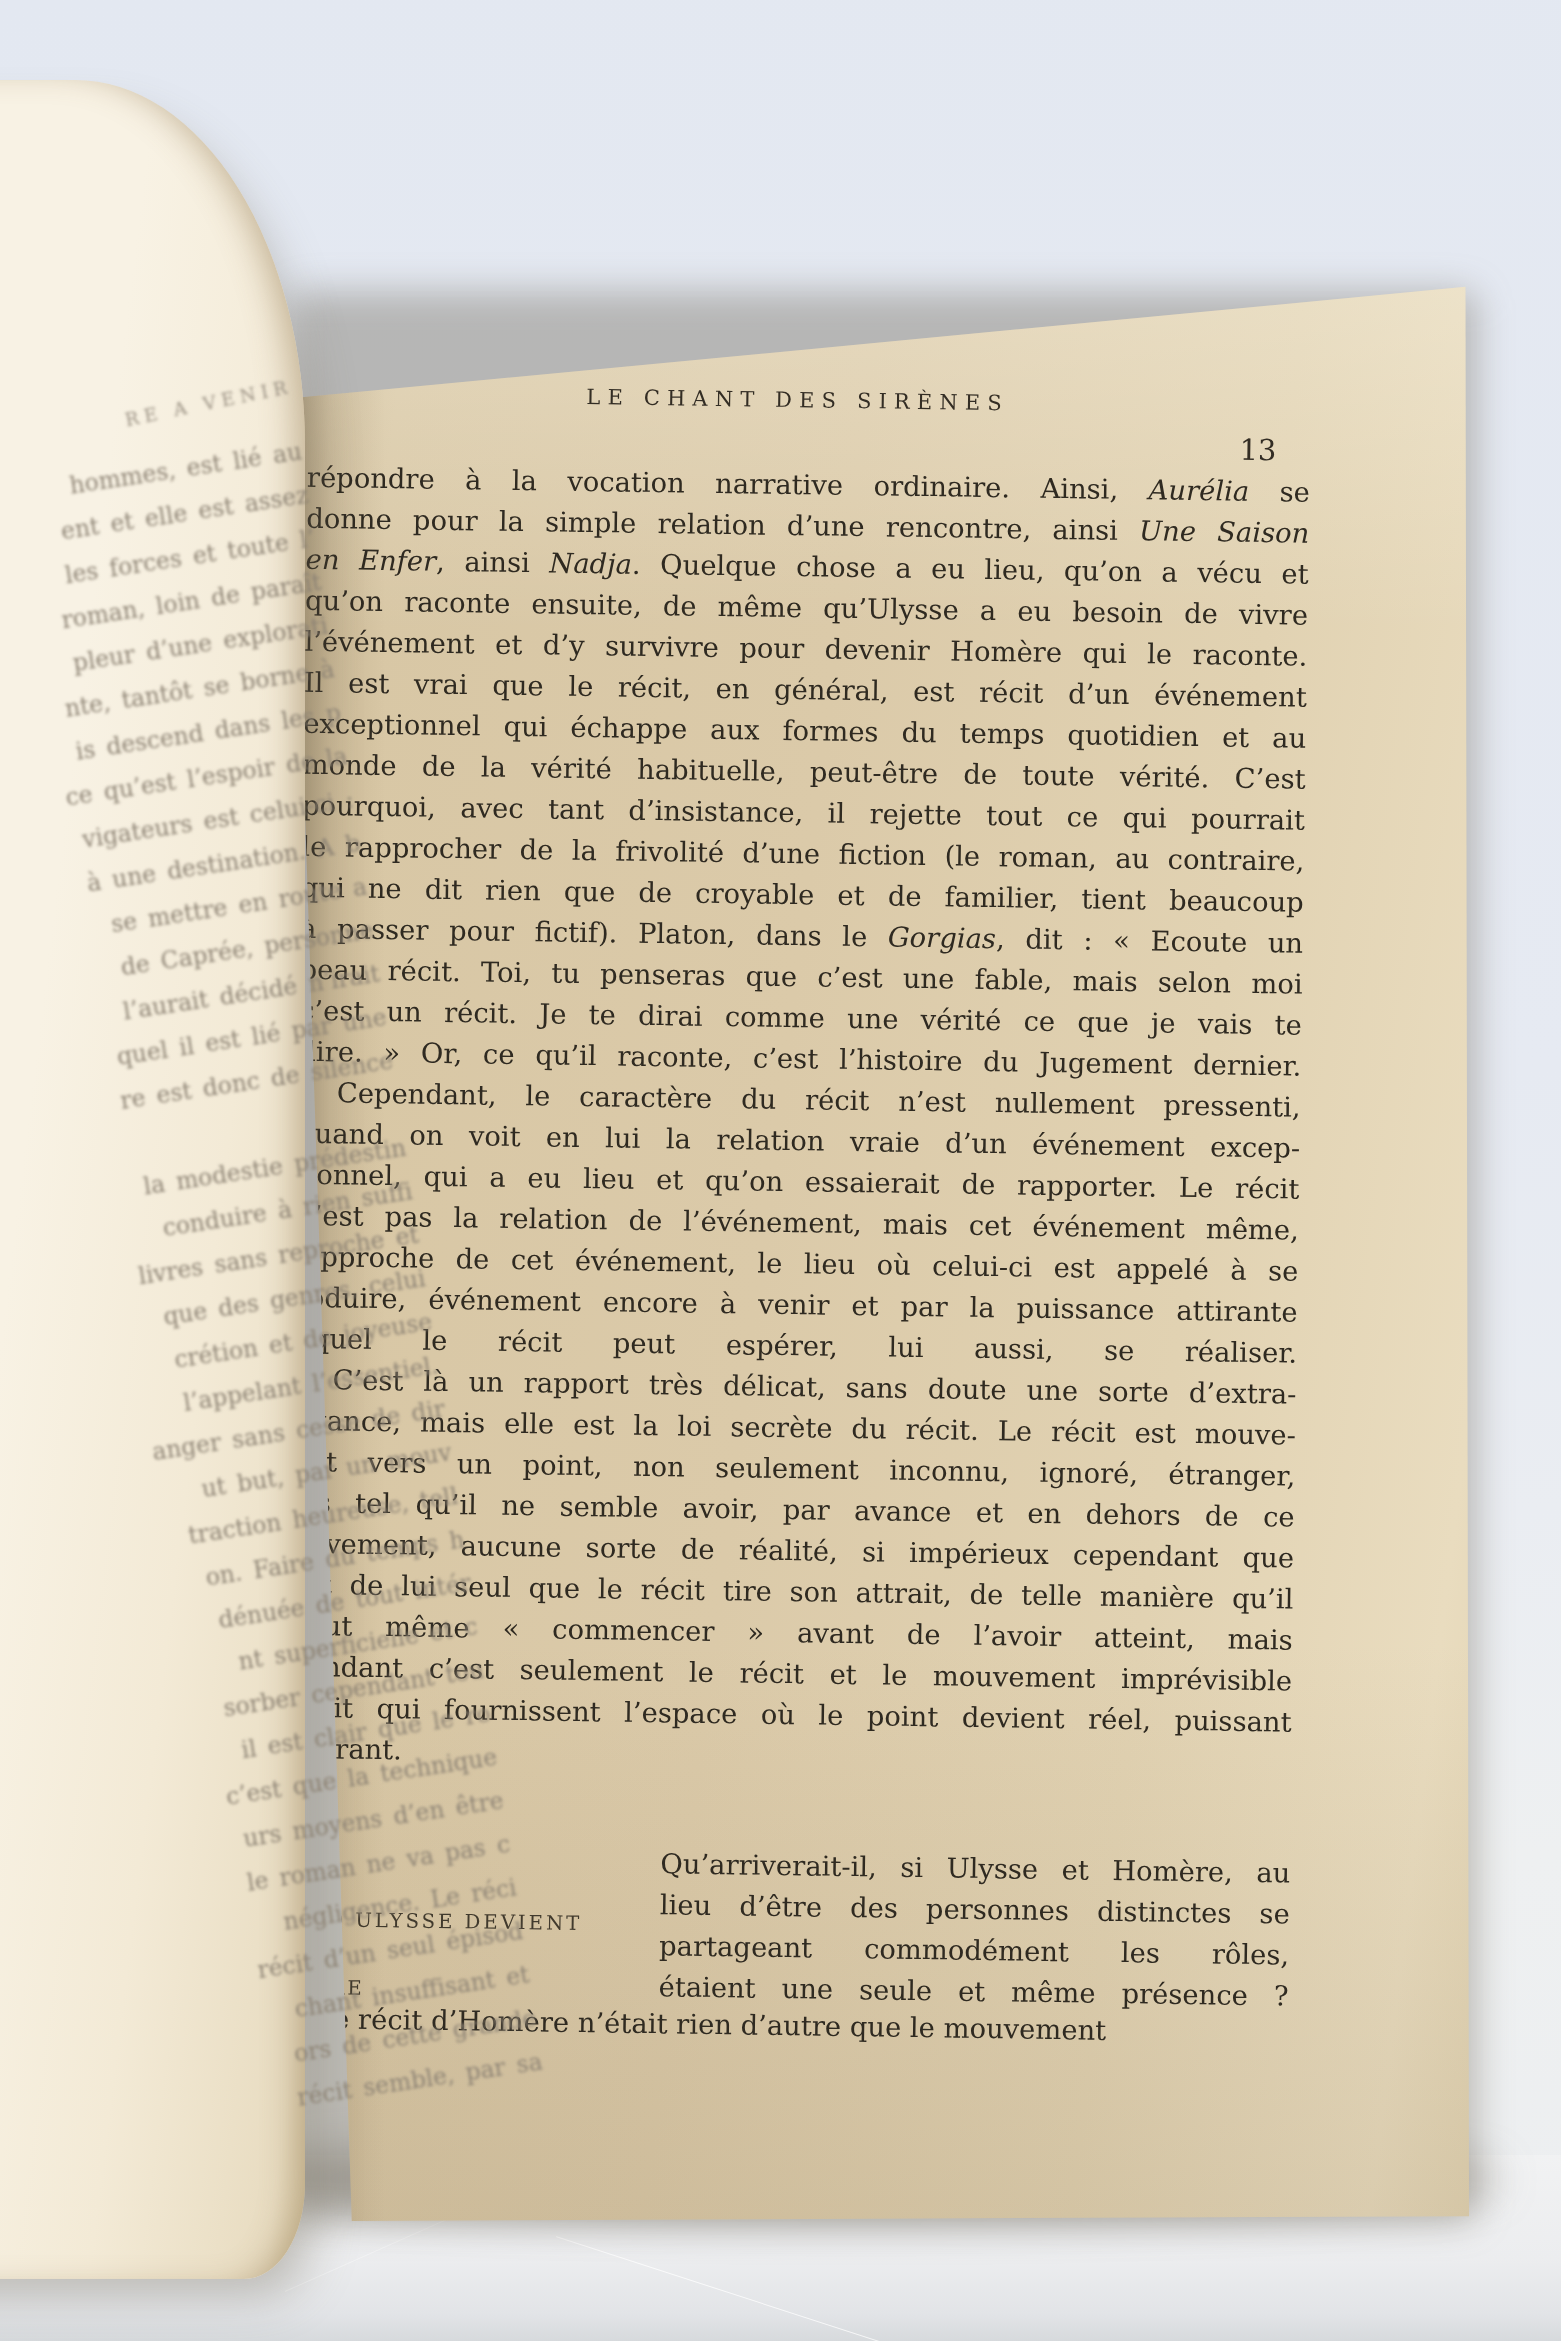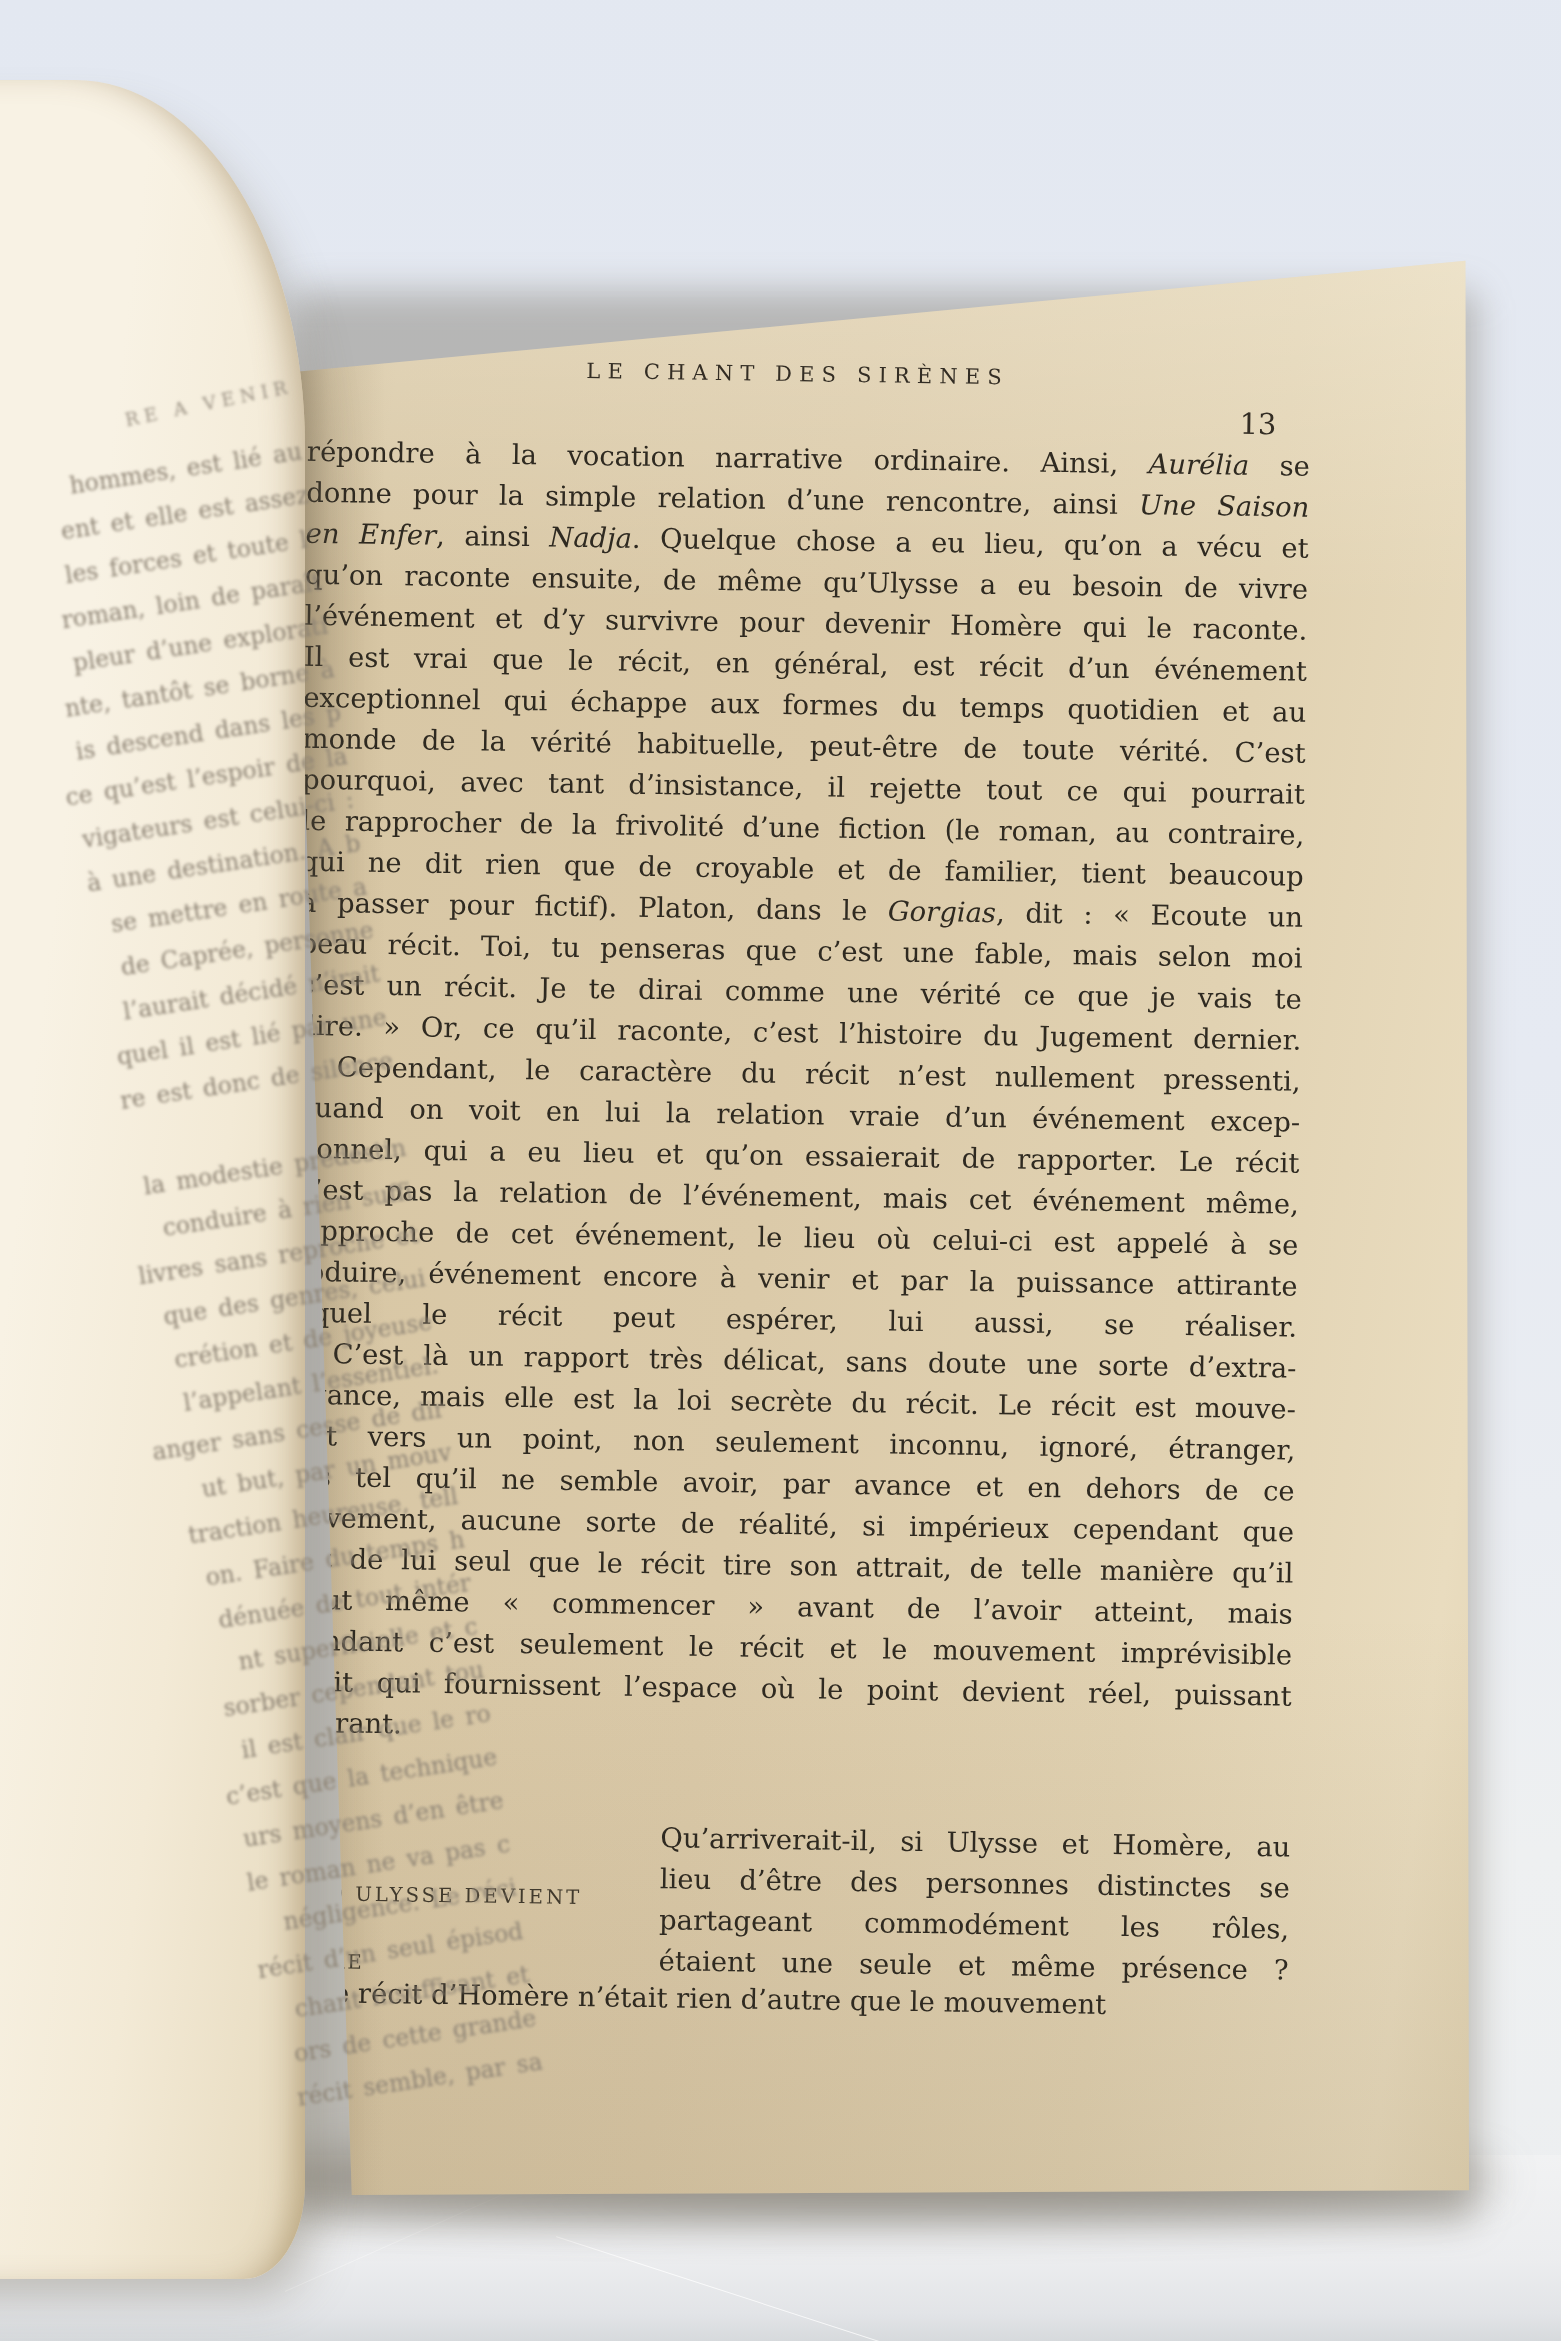--- a/index.html
+++ b/index.html
@@ -20,21 +20,21 @@
   .book-shadow{
     position:absolute;left:224px;top:2141px;width:1274px;height:75px;
     background:rgba(105,99,88,.45);filter:blur(22px);border-radius:50%;
   }
   
   .page-shadow{
     position:absolute;left:291px;top:291px;width:1186px;height:1931px;
     background:rgba(108,100,84,.38);filter:blur(17.6px);border-radius:16.3px;
   }
   .page{
-    position:absolute;left:283px;top:256px;width:1186px;height:1939px;
+    position:absolute;left:283px;top:282px;width:1186px;height:1939px;
     clip-path:polygon(0.7% 6%,99.7% 0.25%,100% 99.75%,5.8% 100%);
     background:
       linear-gradient(180deg,rgba(255,252,240,.30) 0%,rgba(255,255,255,0) 18%,rgba(255,255,255,0) 70%,rgba(125,105,72,.14) 100%),
       linear-gradient(97deg,#cebc98 0%,#d8c7a5 9%,#dbcaa9 42%,#e1d2b2 72%,#e9dcbf 93%,#e3d5b5 100%);
   }
   .gutter-shade{
     position:absolute;left:0;top:0;bottom:0;width:102px;
     background:linear-gradient(90deg,rgba(92,72,44,.35) 0%,rgba(92,72,44,.12) 45%,rgba(92,72,44,0) 100%);
   }
   .content{

